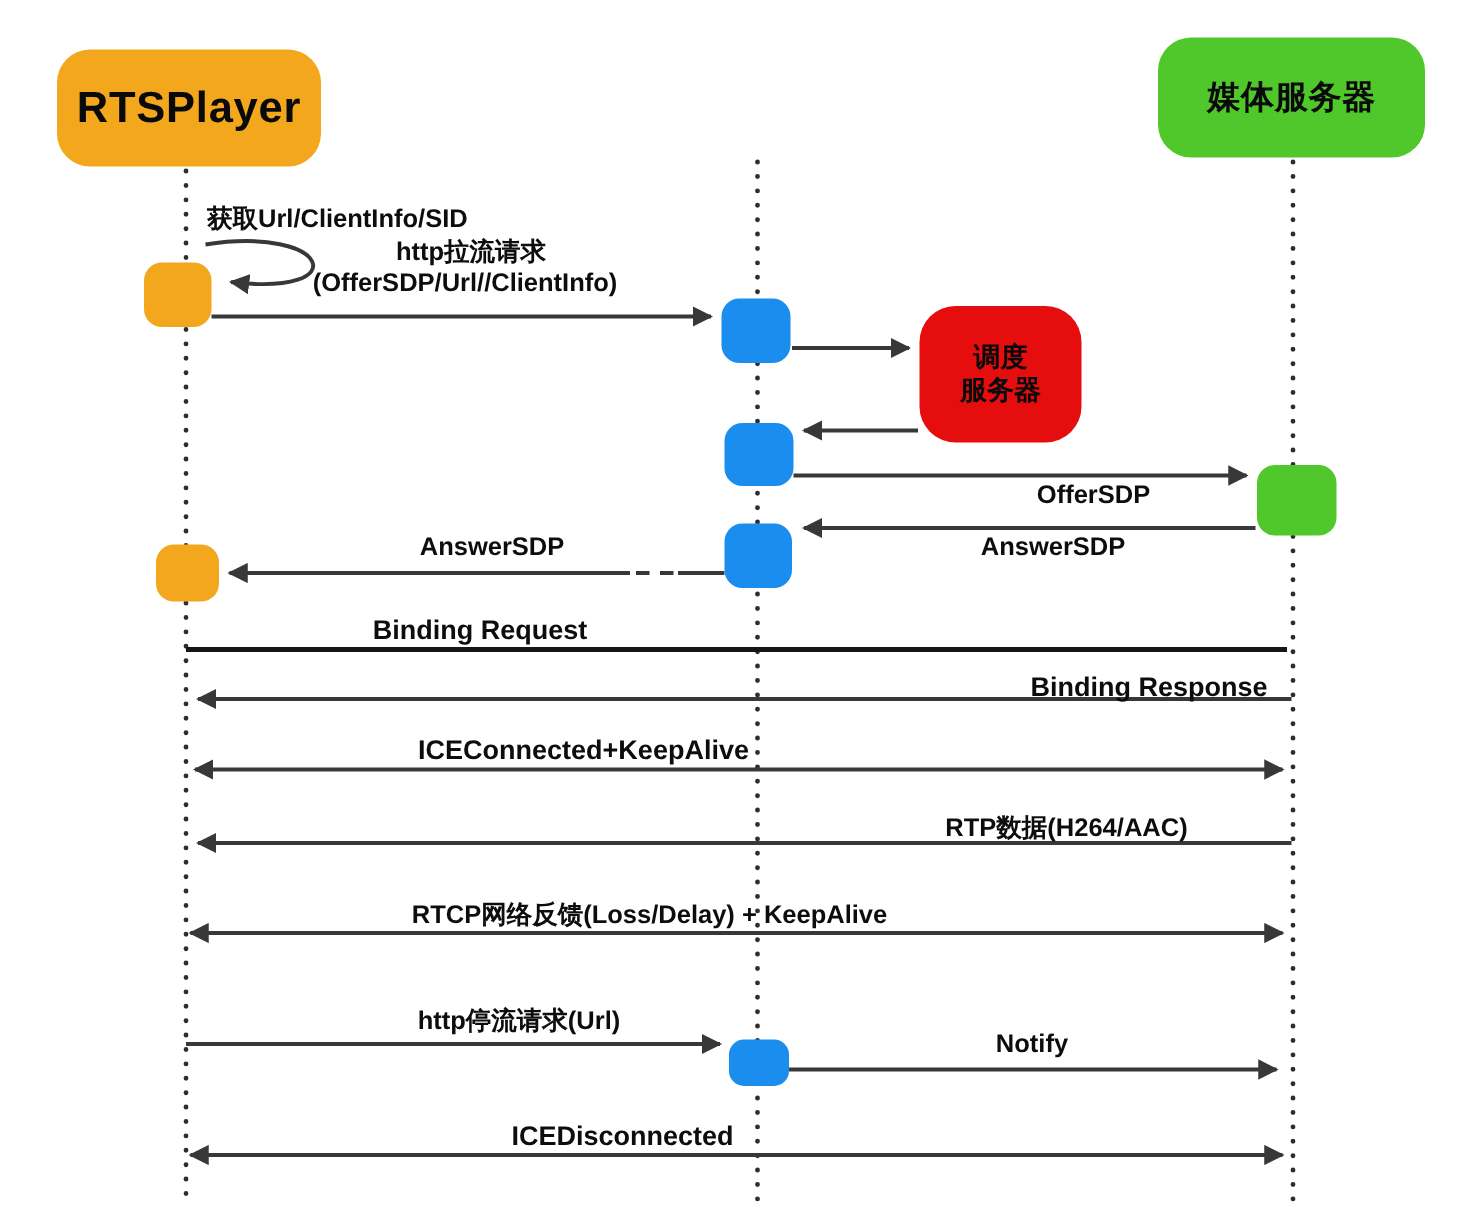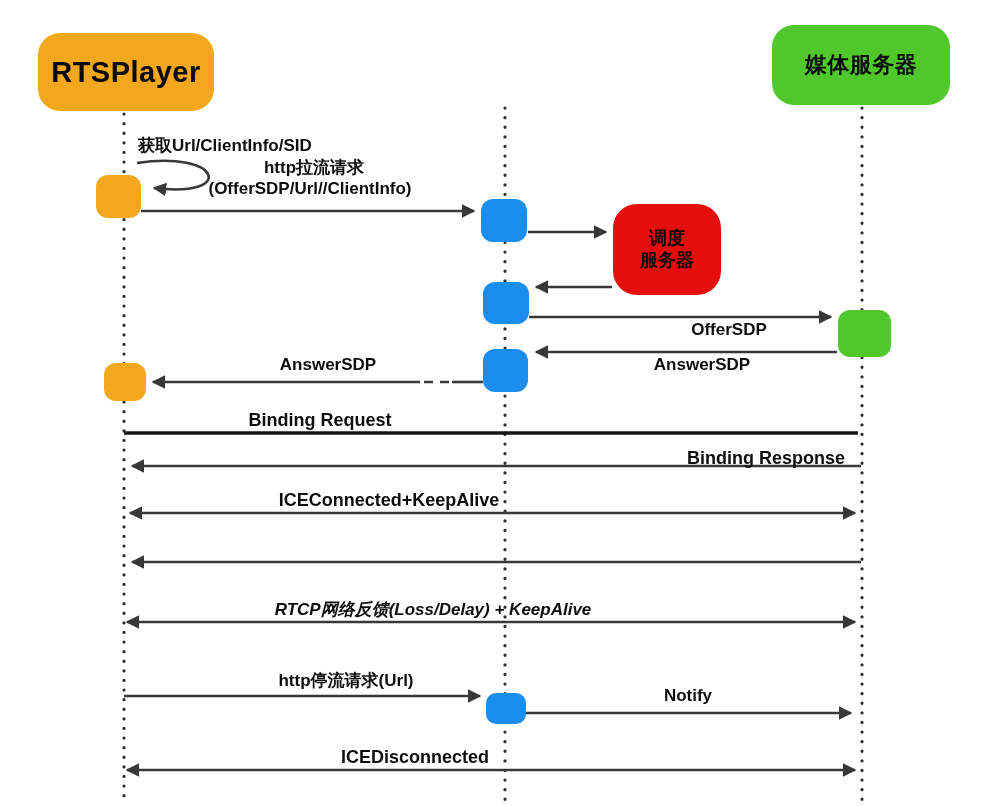--- a/index.html
+++ b/index.html
@@ -112,18 +112,19 @@
 
   <div class="msg left-anchor" style="left:138px;top:134px;">获取Url/ClientInfo/SID</div>
   <div class="msg" style="left:294px;top:156px;margin-left:20px;">http拉流请求</div>
   <div class="msg" style="left:310px;top:179px;">(OfferSDP/Url//ClientInfo)</div>
   <div class="msg" style="left:697px;top:320px;margin-left:32px;">OfferSDP</div>
   <div class="msg" style="left:702px;top:355px;">AnswerSDP</div>
   <div class="msg" style="left:328px;top:355px;">AnswerSDP</div>
   <div class="msg lg" style="left:320px;top:410px;">Binding Request</div>
   <div class="msg lg" style="left:738px;top:448px;margin-left:28px;">Binding Response</div>
   <div class="msg lg" style="left:389px;top:490px;">ICEConnected+KeepAlive</div>
-  <div class="msg" style="left:433px;top:598px;font-style:italic;">RTCP网络反馈(Loss/Delay) + KeepAlive</div>
+  <div class="msg" style="left:711px;top:540px;">RTP数据(H264/AAC)</div>
+  <div class="msg" style="left:433px;top:598px;">RTCP网络反馈(Loss/Delay) + KeepAlive</div>
   <div class="msg" style="left:346px;top:669px;">http停流请求(Url)</div>
   <div class="msg" style="left:688px;top:686px;">Notify</div>
   <div class="msg lg" style="left:415px;top:747px;">ICEDisconnected</div>
 
 </div>
 
 </body></html>

